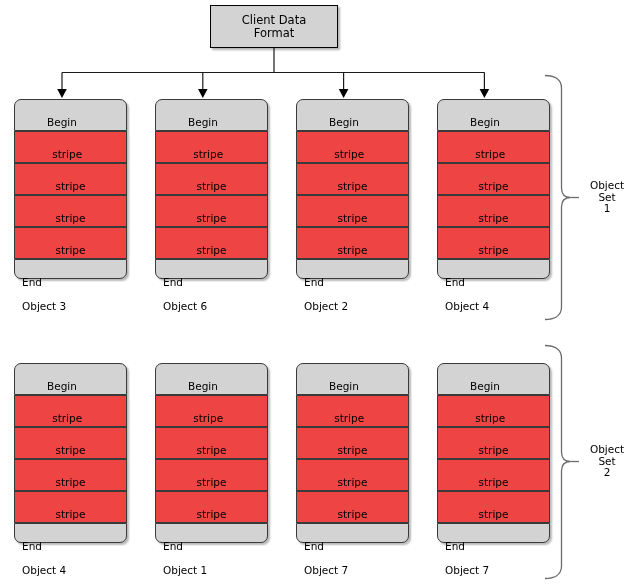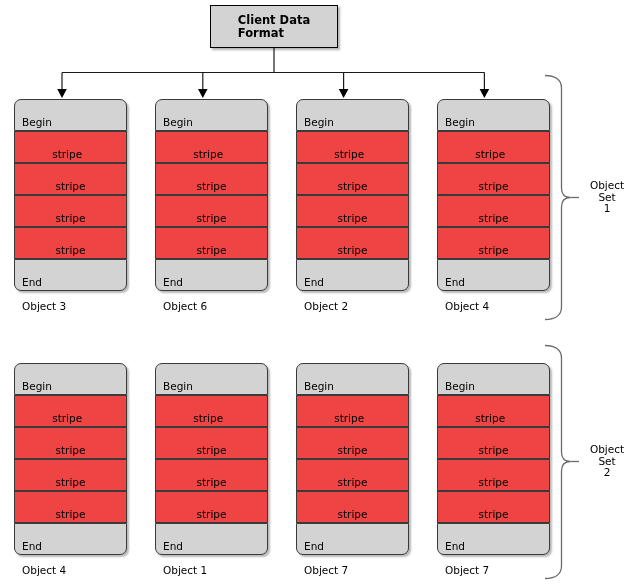--- a/index.html
+++ b/index.html
@@ -33,22 +33,23 @@
     background: #d3d3d3;
     border: 1px solid #000000;
     box-shadow: 2px 2px 2px rgba(0,0,0,0.30);
     display: flex;
     align-items: center;
     justify-content: center;
     box-sizing: border-box;
   }
   .root-box .root-label {
     font-size: 11.5px;
-    font-weight: bold;
+    font-weight: normal;
     line-height: 13px;
+    text-align: center;
     white-space: pre-line;
   }
 
   
   #connectors {
     position: absolute;
     left: 0; top: 0;
     width: 628px;
     height: 586px;
     pointer-events: none;
@@ -70,25 +71,26 @@
     line-height: 12px;
   }
   .obj-cell .cell-inner {
     padding: 4px 7px 4px 7px;
     white-space: pre-line;
   }
   .obj-cell.begin-cell {
     background: #d3d3d3;
     border-radius: 7px 7px 0 0;
     height: 32px;
+    padding-left: 25px;
   }
   .obj-cell.end-cell {
     background: #d3d3d3;
     border-radius: 0 0 7px 7px;
-    height: 32px;
+    height: 20px;
   }
   .obj-cell.stripe-cell {
     background: #ef4444;
     height: 32px;
   }
   .begin-cell .cell-inner,
   .end-cell .cell-inner {
     text-align: left;
   }
   .begin-cell .cell-inner .kv {

